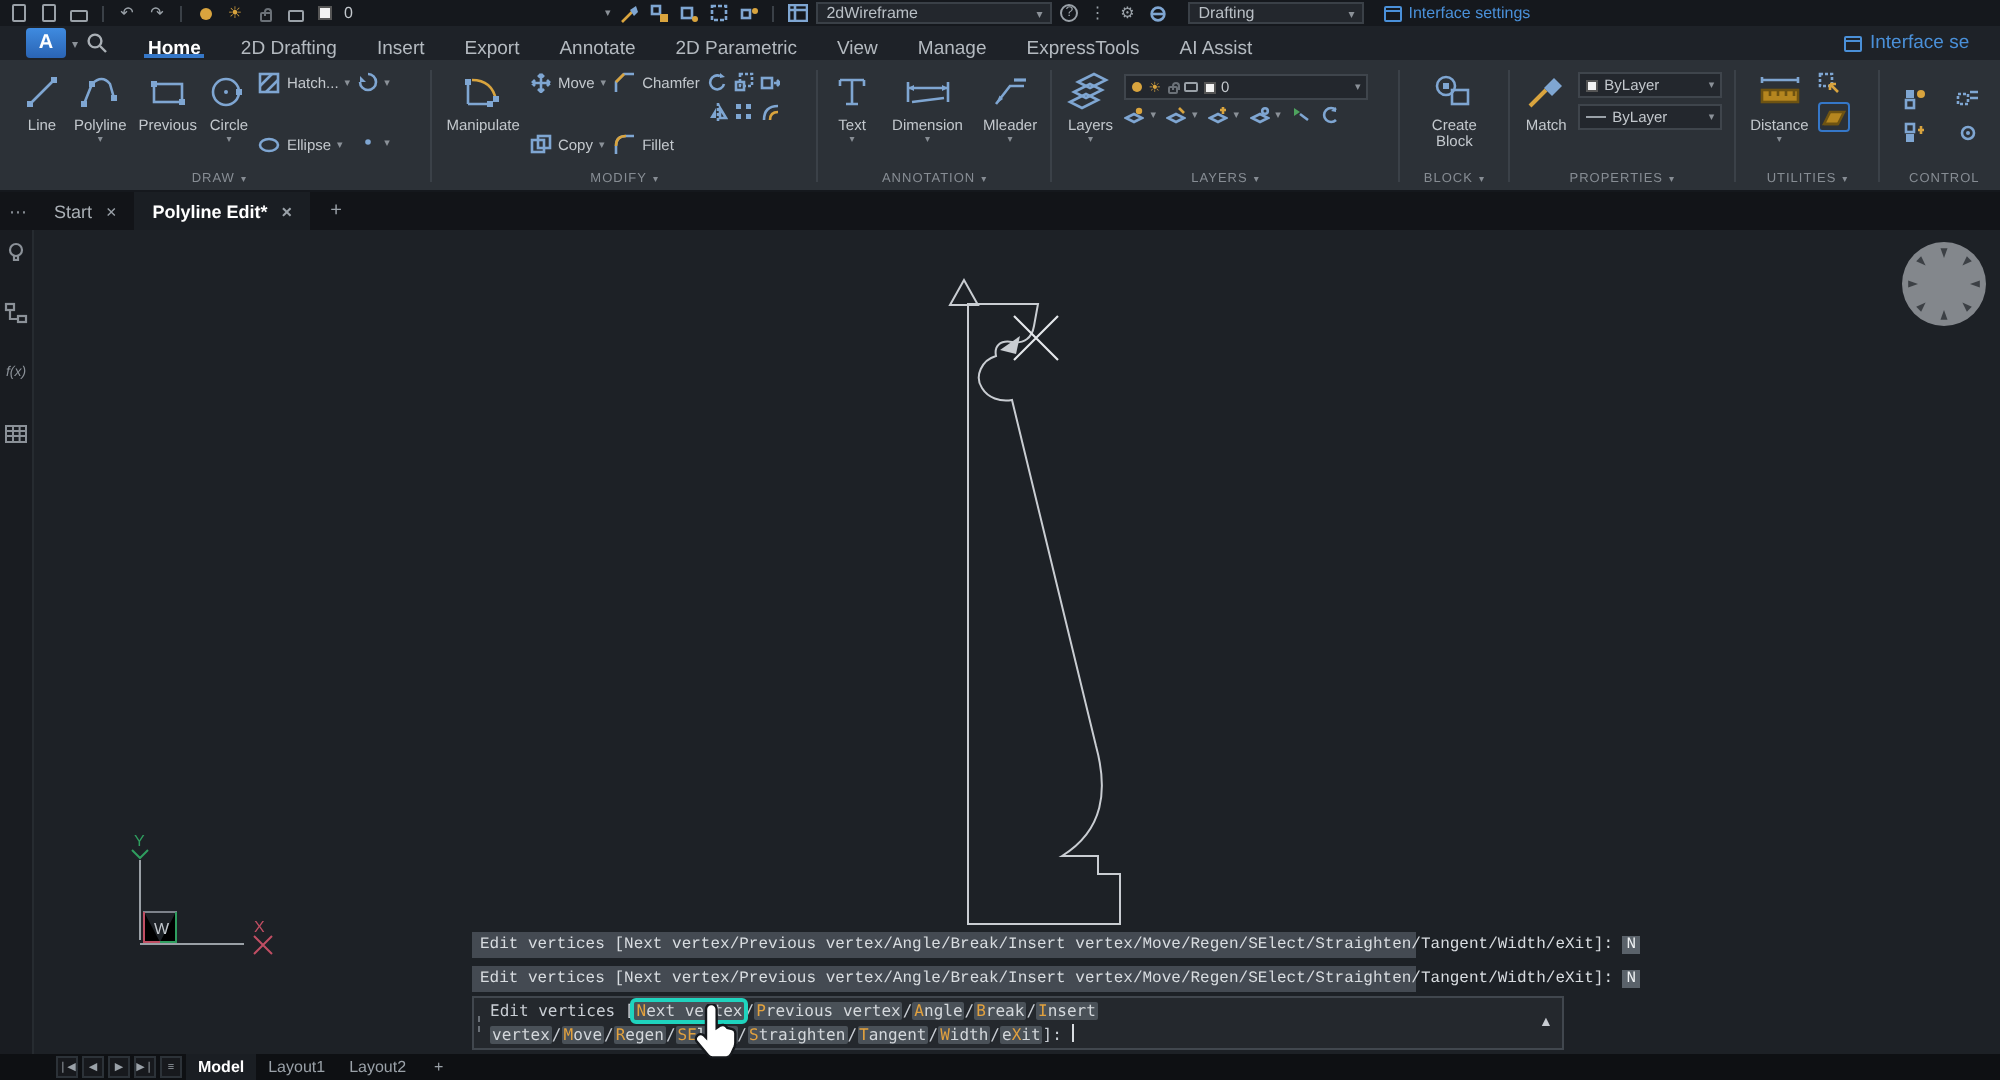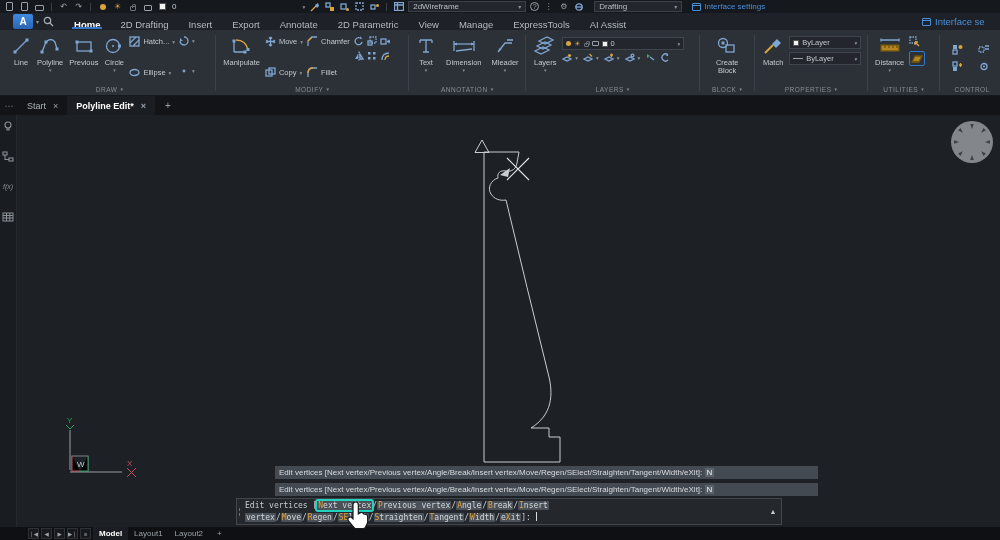--- a/index.html
+++ b/index.html
@@ -75,23 +75,23 @@
 
   
   #main { position:absolute; left:0; top:115px; width:1000px; height:412px; background:#1d2126; }
   #leftstrip { position:absolute; left:0; top:115px; width:17px; height:412px; background:#191c21;
     border-right:1px solid #262b30; display:flex; flex-direction:column; align-items:center; gap:17px; padding-top:5px; }
   .ls-ico { color:#8b9198; width:13px; height:13px; display:flex; align-items:center; justify-content:center; font-size:7px; }
 
   #overlay-svg { position:absolute; left:0; top:0; width:1000px; height:540px; pointer-events:none; z-index:5; }
 
   
-  .histline { position:absolute; left:236px; width:543px; height:13px; background:rgba(72,78,86,.92);
-    font-family:Liberation Sans, sans-serif; font-size:8px; line-height:13px; color:#d8dce0;
-    padding-left:4px; white-space:nowrap; z-index:10;margin-left:39px; }
+  .histline { position:absolute; left:236px; width:472px; height:13px; background:rgba(72,78,86,.92);
+    font-family:Liberation Mono, monospace; font-size:8px; line-height:13px; color:#d8dce0;
+    padding-left:4px; white-space:nowrap; z-index:10; }
   .histline .resp { background:#5a626a; padding:0 2px; color:#eef1f3; }
   #cmdbox { position:absolute; left:236px; top:498px; width:546px; height:27px; background:#24282d;
     border:1px solid #41474e; z-index:11; display:flex; }
   #cmd-handle { width:5px; display:flex; flex-direction:column; justify-content:center; gap:2px; padding-left:2px; }
   #cmd-handle i { width:1px; height:3px; background:#6b7178; }
   #cmd-lines { flex:1; padding:1px 0 0 3px; font-family:"DejaVu Sans Mono", monospace; font-size:8px; color:#d8dce0; }
   .cmd-line { height:12px; line-height:12px; white-space:nowrap; }
   .opt { background:#4a5158; color:#d4d8dc; padding:0 1px; border-radius:1px; }
   .opt .hot { color:var(--orange); font-weight:normal; }
   .opt.hl { outline:2px solid var(--cyan); }

